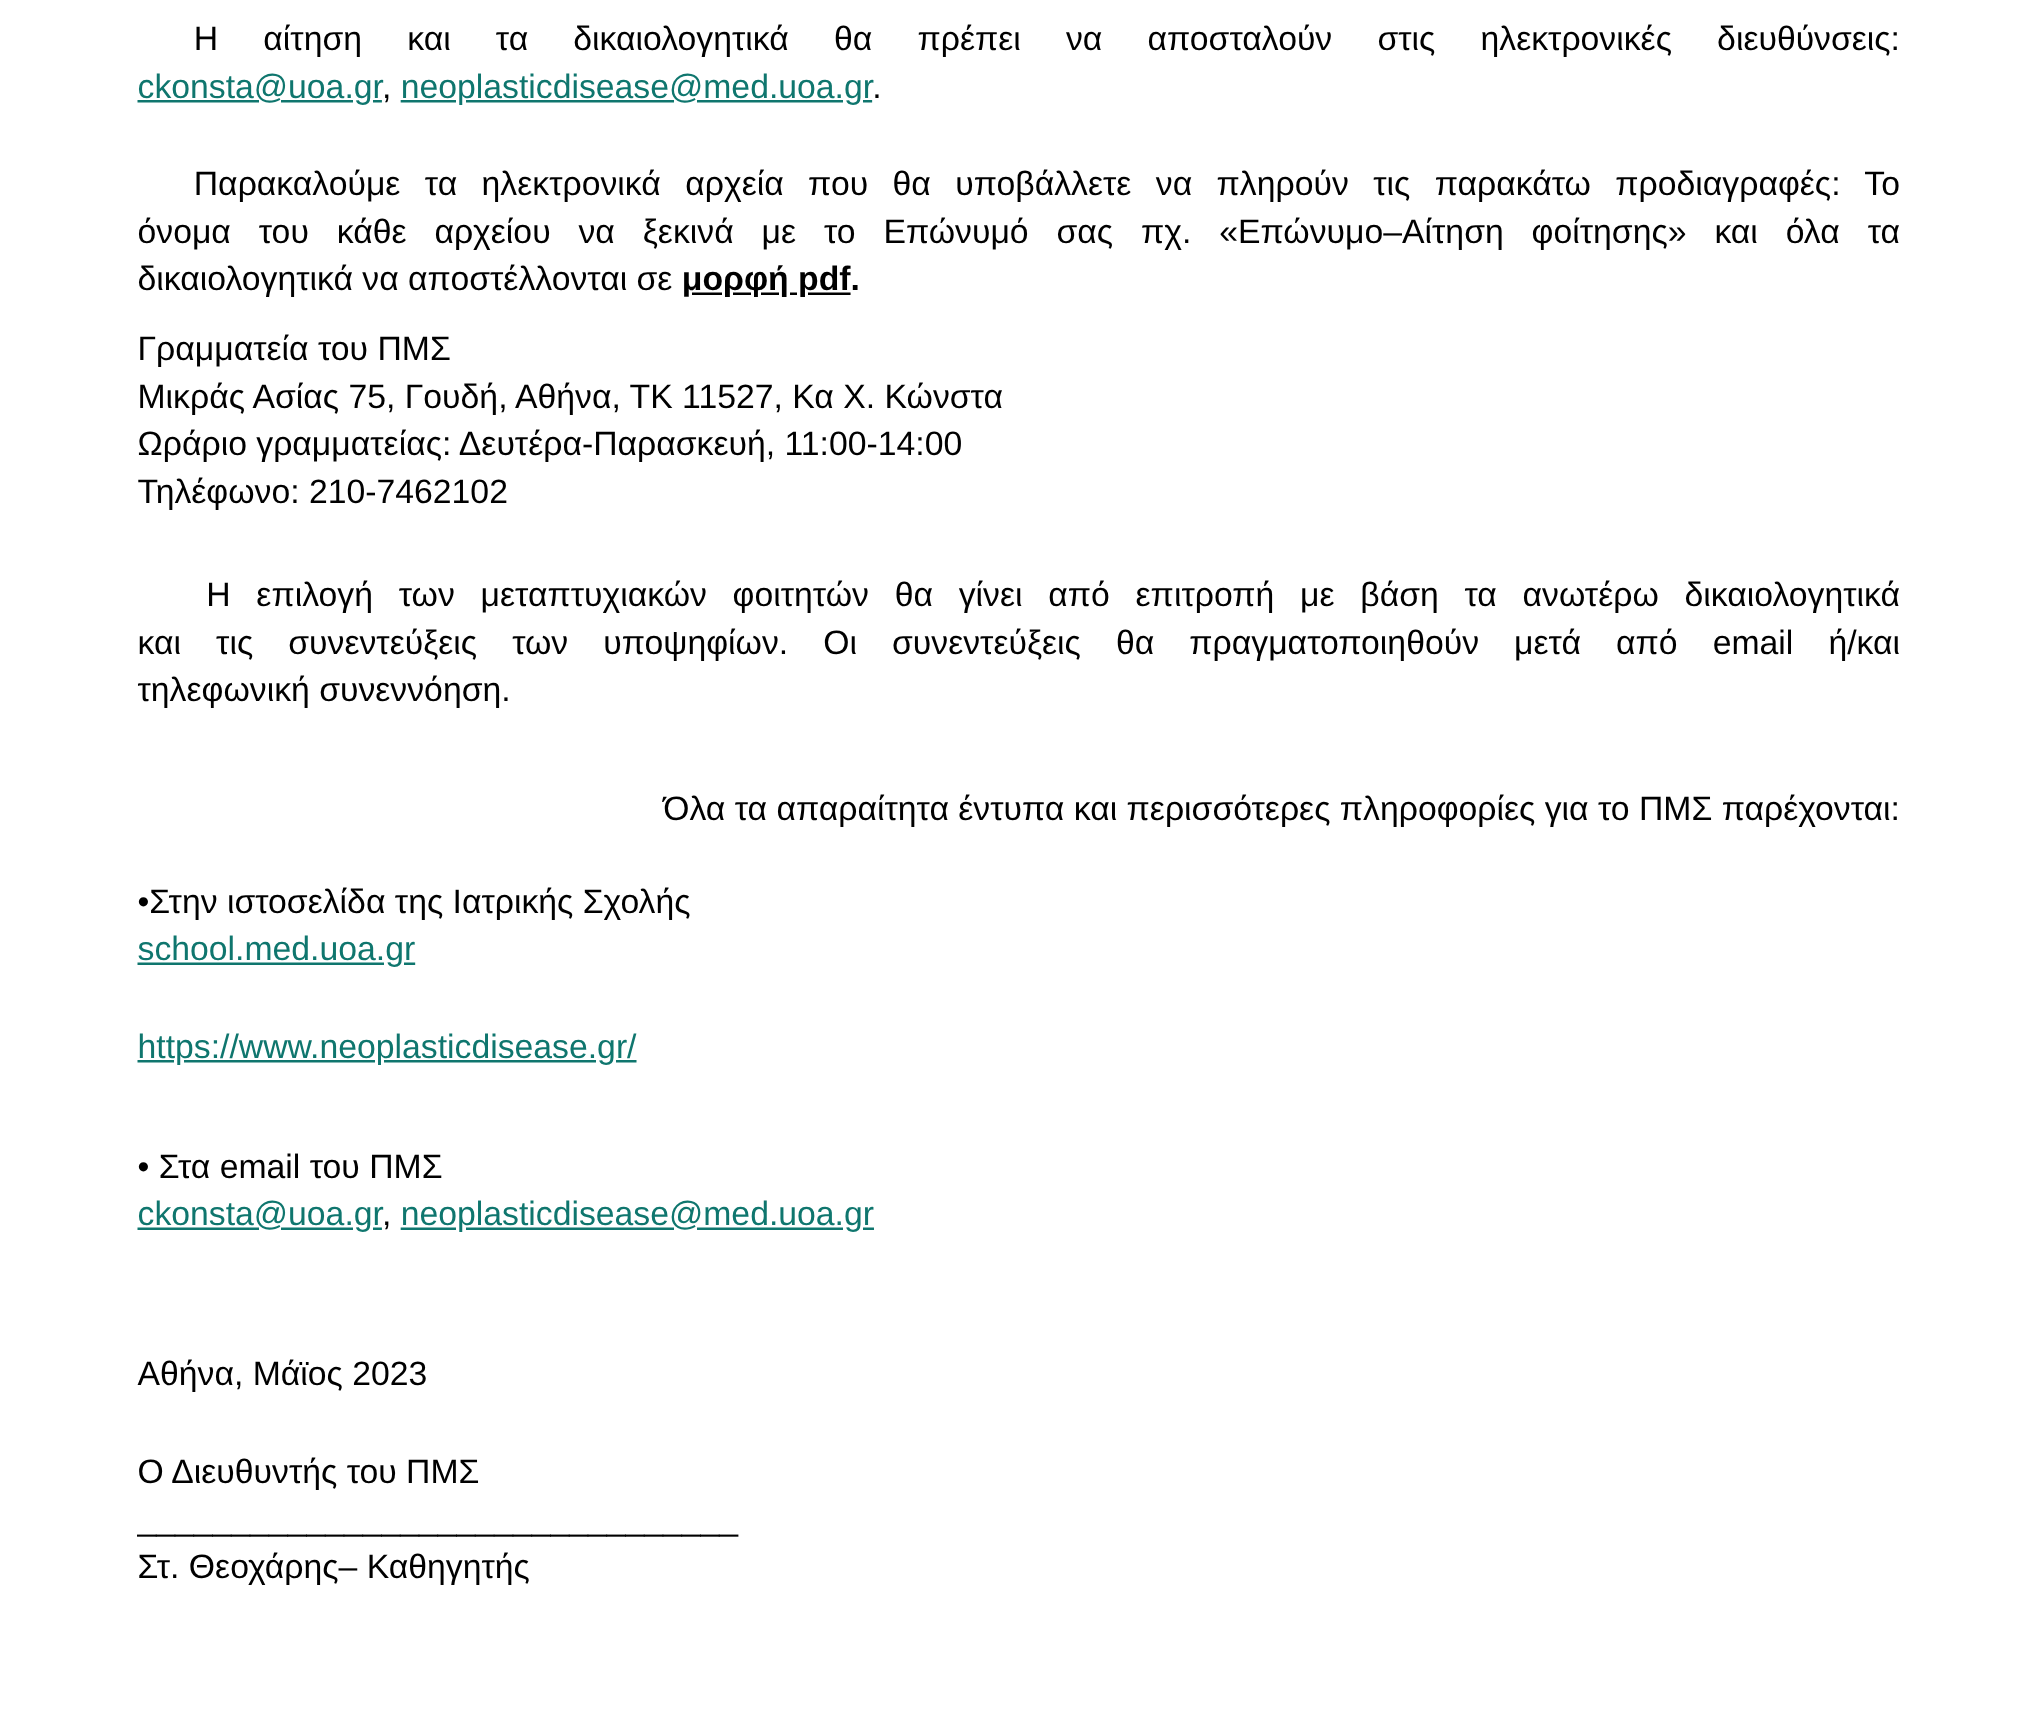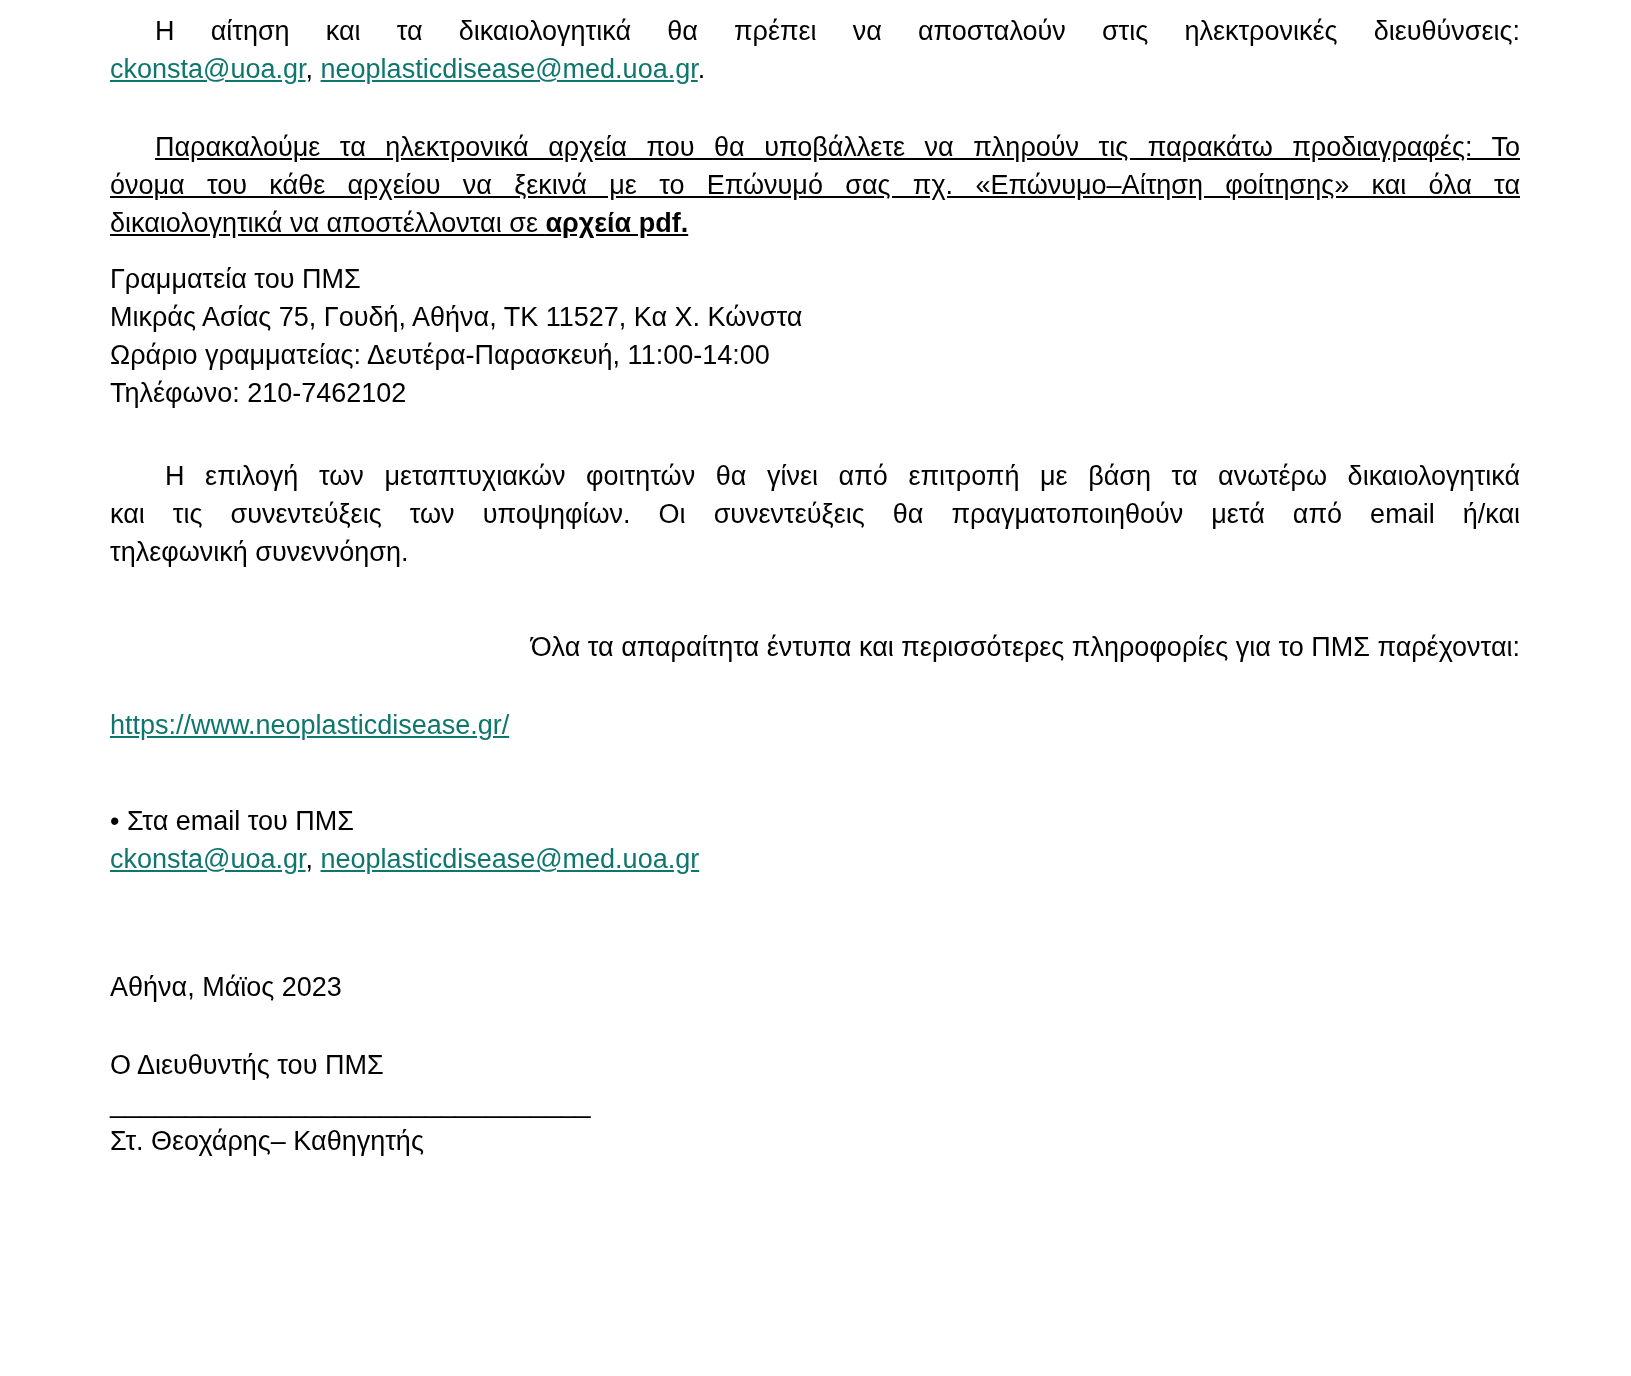--- a/index.html
+++ b/index.html
@@ -39,21 +39,21 @@
     text-decoration: underline;
     cursor: pointer;
   }
   .bold-underline {
     font-weight: bold;
     text-decoration: underline;
   }
   .bold {
     font-weight: bold;
   }
-  .mt-para   { margin-top: 40px; text-decoration: underline; }
+  .mt-para   { margin-top: 40px; }
   .mt-sec    { margin-top: 18px; }
   .mt-sel    { margin-top: 45px; }
   .mt-info   { margin-top: 57px; text-align: right; }
   .mt-b1     { margin-top: 36px; }
   .mt-b2     { margin-top: 40px; }
   .mt-b3     { margin-top: 58px; }
   .mt-date   { margin-top: 90px; }
   .mt-dir    { margin-top: 40px; }
 </style>
 </head>
@@ -65,39 +65,45 @@
     <div class="line jl indent">Η αίτηση και τα δικαιολογητικά θα πρέπει να αποσταλούν στις ηλεκτρονικές διευθύνσεις:</div>
     <div class="line">
       <a class="link">ckonsta@uoa.gr</a><span>, </span><a class="link">neoplasticdisease@med.uoa.gr</a><span>.</span>
     </div>
   </div>
 
   <div class="mt-para">
     <div class="line jl indent">Παρακαλούμε τα ηλεκτρονικά αρχεία που θα υποβάλλετε να πληρούν τις παρακάτω προδιαγραφές: Το</div>
     <div class="line jl">όνομα του κάθε αρχείου να ξεκινά με το Επώνυμό σας πχ. «Επώνυμο–Αίτηση φοίτησης» και όλα τα</div>
     <div class="line">
-      <span>δικαιολογητικά να αποστέλλονται σε </span><span class="bold-underline">αρχεία pdf</span><span class="bold">.</span>
+      <span>δικαιολογητικά να αποστέλλονται σε </span><span class="bold-underline">μορφή pdf</span><span class="bold">.</span>
     </div>
   </div>
 
   <div class="mt-sec">
     <div class="line">Γραμματεία του ΠΜΣ</div>
     <div class="line">Μικράς Ασίας 75, Γουδή, Αθήνα, ΤΚ 11527, Κα Χ. Κώνστα</div>
     <div class="line">Ωράριο γραμματείας: Δευτέρα-Παρασκευή, 11:00-14:00</div>
     <div class="line">Τηλέφωνο: 210-7462102</div>
   </div>
 
   <div class="mt-sel">
     <div class="line jl indent-lg">Η επιλογή των μεταπτυχιακών φοιτητών θα γίνει από επιτροπή με βάση τα ανωτέρω δικαιολογητικά</div>
     <div class="line jl">και τις συνεντεύξεις των υποψηφίων. Οι συνεντεύξεις θα πραγματοποιηθούν μετά από email ή/και</div>
     <div class="line">τηλεφωνική συνεννόηση.</div>
   </div>
 
   <div class="line mt-info">Όλα τα απαραίτητα έντυπα και περισσότερες πληροφορίες για το ΠΜΣ παρέχονται:</div>
 
+  <div class="mt-b1">
+    <div class="line">•Στην ιστοσελίδα της Ιατρικής Σχολής</div>
+    <div class="line">
+      <a class="link">school.med.uoa.gr</a>
+    </div>
+  </div>
 
   <div class="mt-b2">
     <div class="line">
       <a class="link">https://www.neoplasticdisease.gr/</a>
     </div>
   </div>
 
   <div class="mt-b3">
     <div class="line">• Στα email του ΠΜΣ</div>
     <div class="line">

